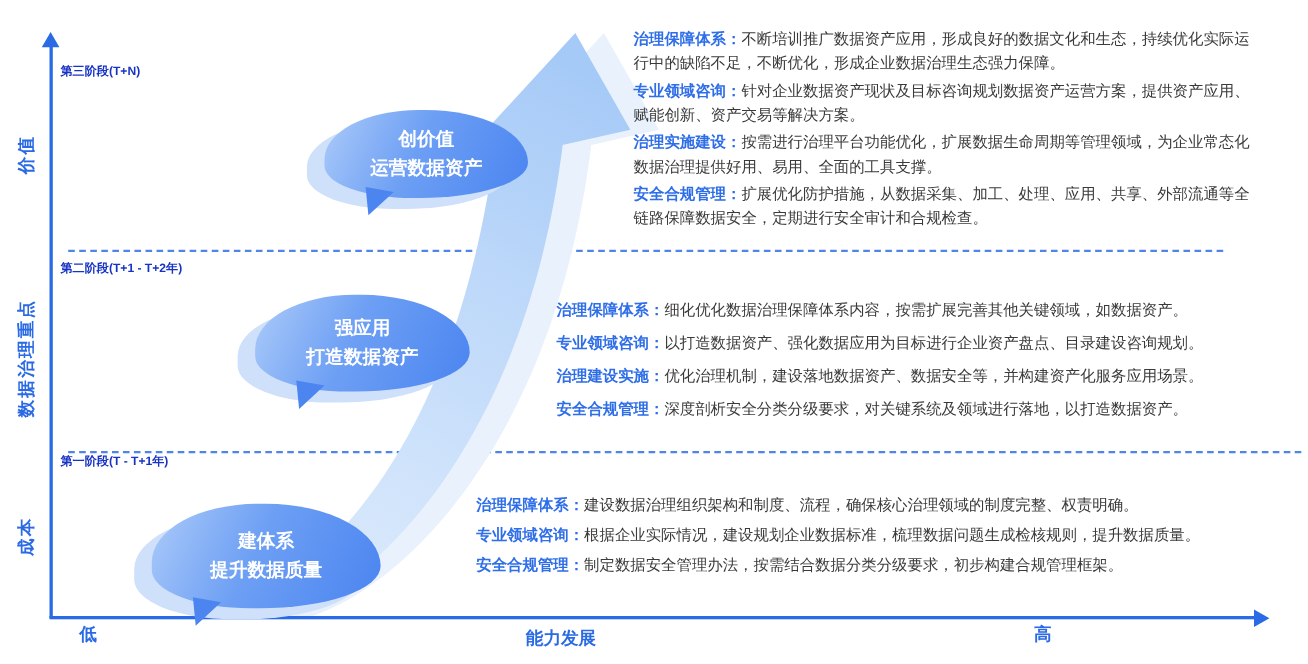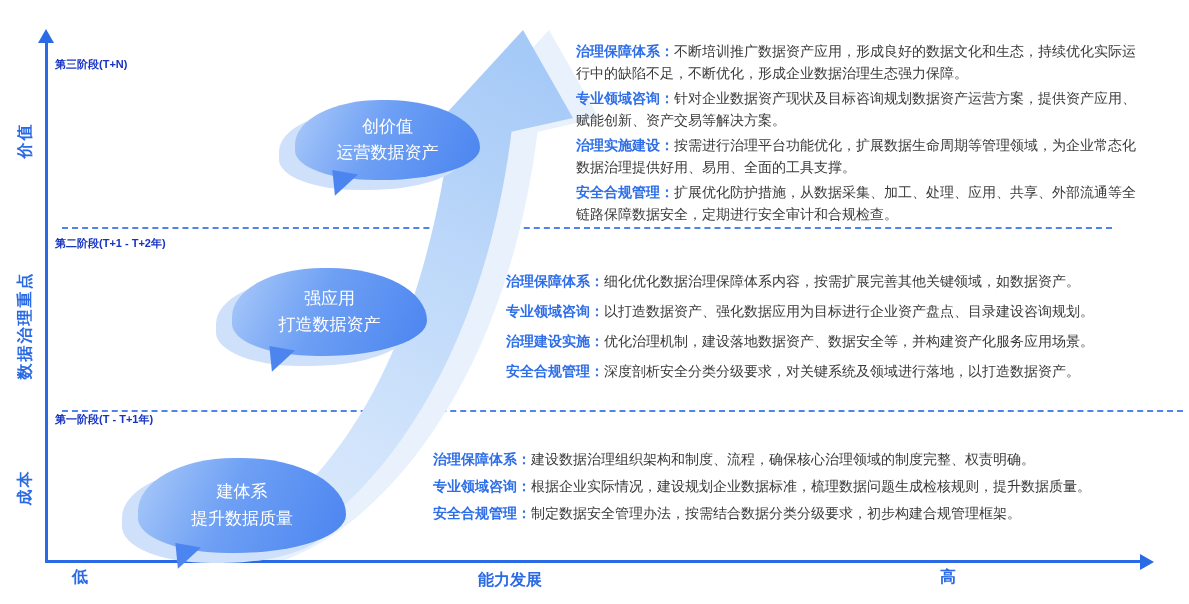--- a/index.html
+++ b/index.html
@@ -32,31 +32,31 @@
 
   
   .stage-label{position:absolute;left:55px;color:#1733c4;font-weight:bold;font-size:11px;z-index:4;}
   .stage-label-3{top:57px;}
   .stage-label-2{top:236px;}
   .stage-label-1{top:412px;}
 
   
   .bubble{position:absolute;z-index:3;}
   .bubble .echo{position:absolute;left:-16px;top:10px;width:100%;height:100%;background:#cfe0fa;border-radius:50% 50% 55% 45%/55% 60% 45% 40%;}
-  .bubble .body{position:absolute;inset:0;display:flex;flex-direction:column;align-items:center;justify-content:center;background:linear-gradient(115deg,#accbf9 0%,#6d9ff4 45%,#4a84f0 100%);border-radius:48% 52% 55% 45%/58% 62% 42% 38%;color:#ffffff;font-weight:normal;font-size:17px;line-height:1.55;}
+  .bubble .body{position:absolute;inset:0;display:flex;flex-direction:column;align-items:center;justify-content:center;background:linear-gradient(115deg,#accbf9 0%,#6d9ff4 45%,#4a84f0 100%);border-radius:48% 52% 55% 45%/58% 62% 42% 38%;color:#ffffff;font-weight:bold;font-size:17px;line-height:1.55;}
   .bubble .tail{position:absolute;bottom:-17px;left:35px;width:0;height:0;border-left:7px solid transparent;border-right:19px solid transparent;border-top:25px solid #4c85f0;transform:rotate(10deg);}
   .bubble-s3{left:295px;top:100px;width:185px;height:80px;}
   .bubble-s2{left:232px;top:268px;width:195px;height:88px;}
   .bubble-s1{left:138px;top:458px;width:208px;height:95px;}
 
   
   .details{position:absolute;z-index:4;font-size:14px;color:#3a3a3a;}
   .details p{margin:0 0 3px 0;}
   .details .cat{color:#2e6ee8;font-weight:bold;}
-  .details-s3{left:576px;top:40px;width:562px;line-height:22px;}
+  .details-s3{left:576px;top:24px;width:562px;line-height:22px;}
   .details-s2{left:506px;top:266px;width:690px;line-height:30px;}
   .details-s1{left:421px;top:446px;width:745px;line-height:27px;margin-left:12px;}
   .details-s2 p,.details-s1 p{margin:0;}
 </style>
 </head>
 <body>
 
 <div class="canvas">
 
   <svg class="arrow-svg" width="1189" height="604" viewBox="0 0 1189 604">

